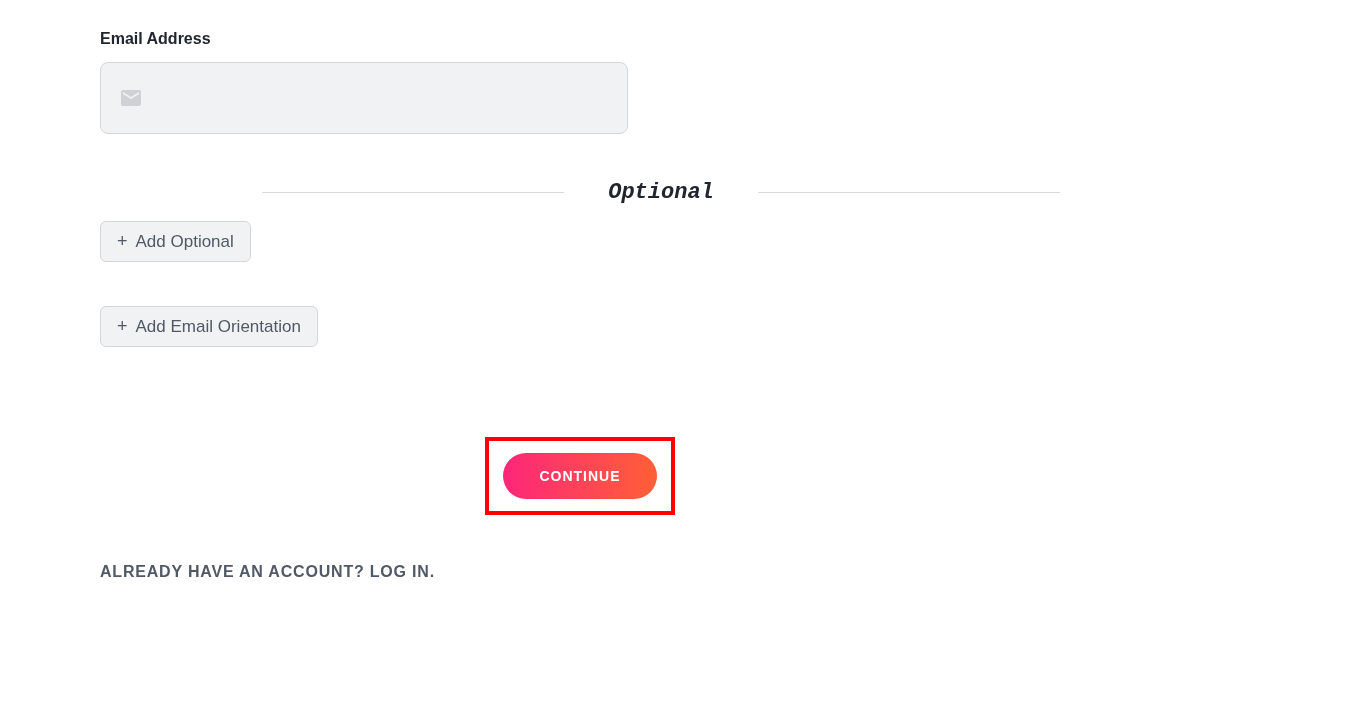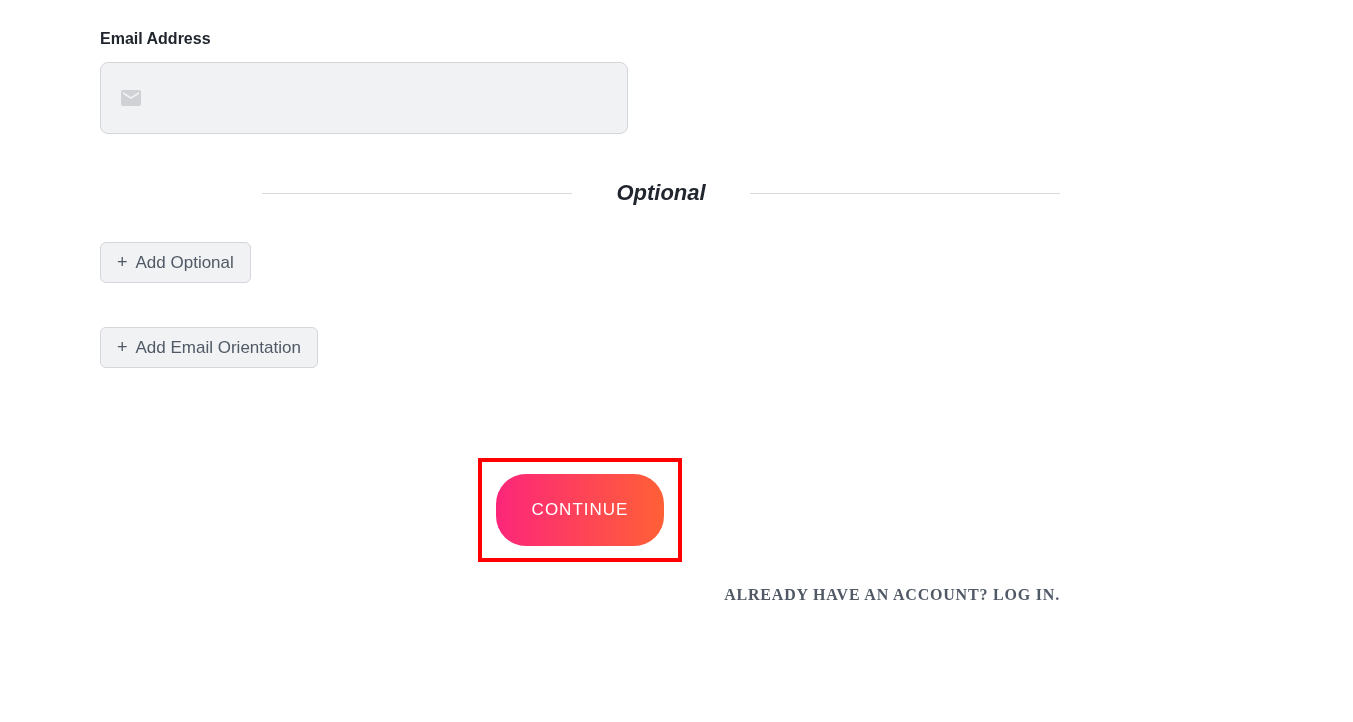--- a/index.html
+++ b/index.html
@@ -46,23 +46,24 @@
       background: transparent;
       font-size: 18px;
       padding-left: 12px;
       outline: none;
       height: 100%;
     }
     .divider-row {
       display: flex;
       align-items: center;
       margin-top: 46px;
-      margin-bottom: 36px;
+      margin-bottom: 16px;
       width: 960px;
       margin-left: 0;
+      font-family: Liberation Mono, monospace;
     }
     .divider-line {
       flex: 1;
       height: 1px;
       background: #d9d9d9;
       margin-left: 162px;
     }
     .divider-line.right {
       margin-left: 0;
       margin-right: 0;
@@ -103,32 +104,31 @@
     .highlight-box {
       border: 4px solid #ff0000;
       padding: 12px 14px;
       display: inline-block;
     }
     .continue-button {
       background: linear-gradient(90deg, #fd267a 0%, #ff6036 100%);
       border: none;
       border-radius: 30px;
       color: #ffffff;
-      font-size: 17px;
-      font-weight: 400;
+      font-size: 14px;
+      font-weight: 700;
       letter-spacing: 1px;
-      padding: 26px 36px;
+      padding: 15px 36px;
       cursor: pointer;
       font-family: inherit;
     }
     .login-row {
-      text-align: right;
+      text-align: left;
       width: 960px;
-      margin-top: 24px;
-      font-family: Liberation Serif, serif;
+      margin-top: 48px;
     }
     .login-text {
       font-size: 16px;
       font-weight: 700;
       letter-spacing: 0.8px;
       color: #505965;
       display: inline;
     }
     .login-link {
       font-size: 16px;

